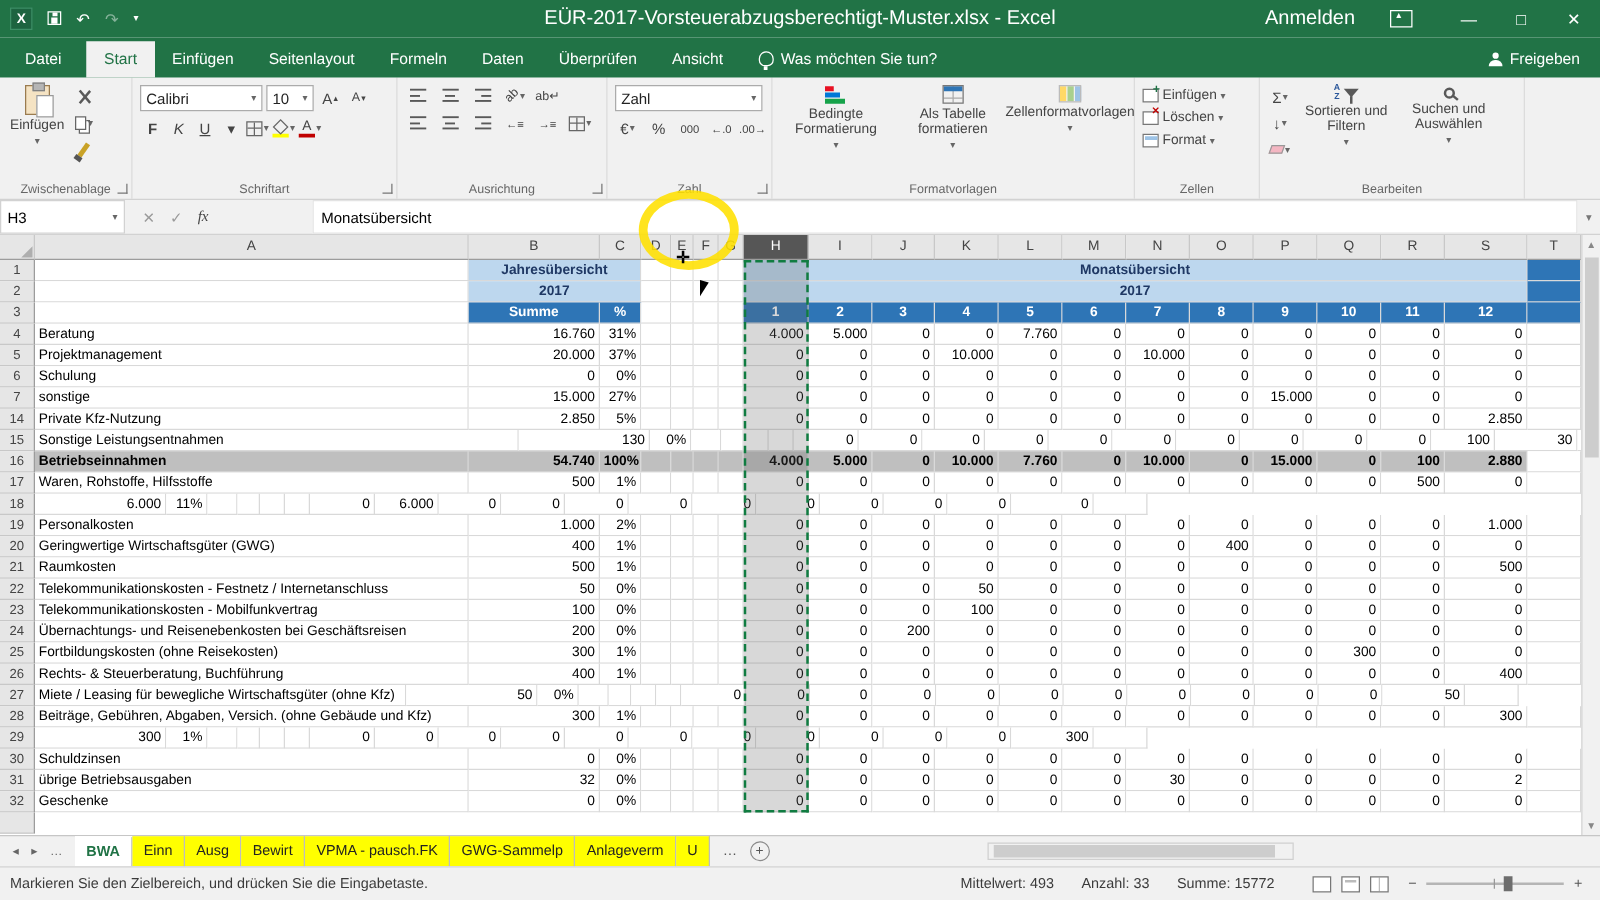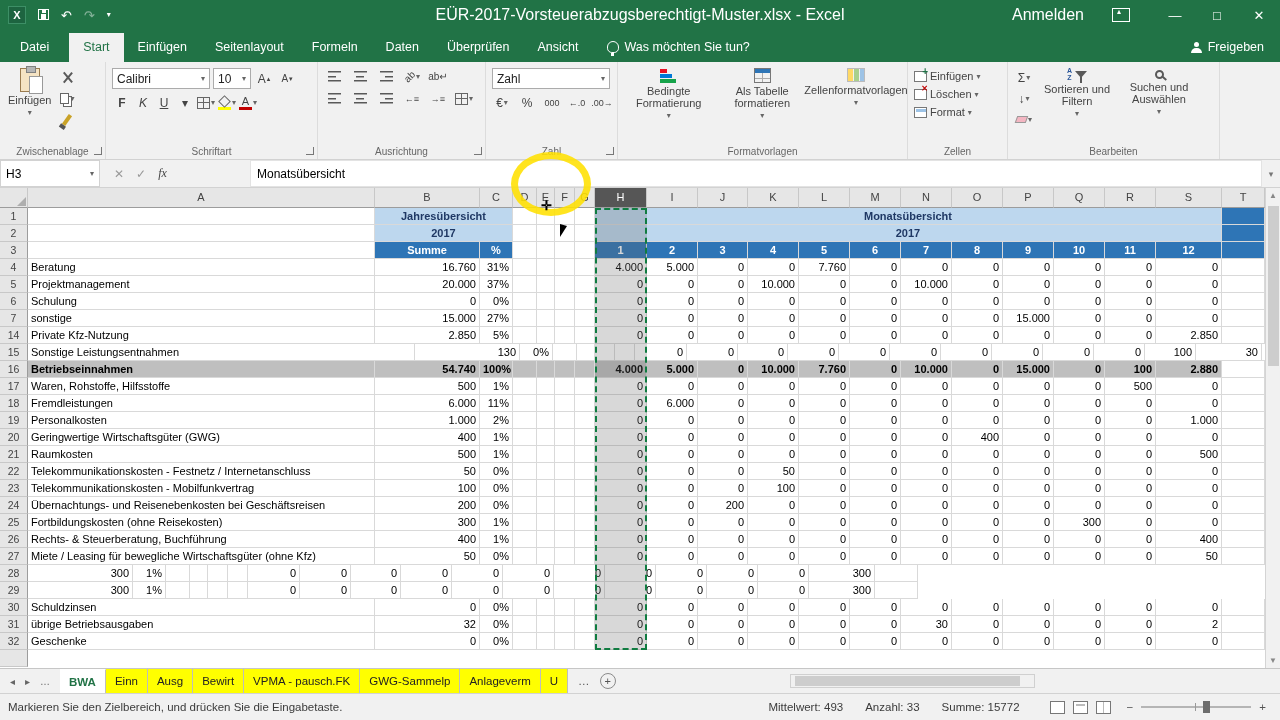--- a/index.html
+++ b/index.html
@@ -651,21 +651,20 @@
       <div class="c cnum" style="width:51px">0</div>
       <div class="c cnum" style="width:51px">0</div>
       <div class="c cnum" style="width:51px">0</div>
       <div class="c cnum" style="width:51px">0</div>
       <div class="c cnum" style="width:51px">500</div>
       <div class="c cnum" style="width:66px">0</div>
       <div class="c " style="width:43px"></div>
     </div>
     <div class="grow">
       <div class="c gut" style="width:28px">18</div>
-      <div class="c ctext" style="width:347px">Fremdleistungen</div>
       <div class="c cnum" style="width:105px">6.000</div>
       <div class="c cnum" style="width:33px">11%</div>
       <div class="c " style="width:24px"></div>
       <div class="c " style="width:18px"></div>
       <div class="c " style="width:20px"></div>
       <div class="c " style="width:20px"></div>
       <div class="c cnum" style="width:52px">0</div>
       <div class="c cnum" style="width:51px">6.000</div>
       <div class="c cnum" style="width:50px">0</div>
       <div class="c cnum" style="width:51px">0</div>
@@ -858,21 +857,21 @@
       <div class="c cnum" style="width:51px">0</div>
       <div class="c cnum" style="width:51px">0</div>
       <div class="c cnum" style="width:51px">0</div>
       <div class="c cnum" style="width:51px">0</div>
       <div class="c cnum" style="width:51px">0</div>
       <div class="c cnum" style="width:66px">400</div>
       <div class="c " style="width:43px"></div>
     </div>
     <div class="grow">
       <div class="c gut" style="width:28px">27</div>
-      <div class="c ctext" style="width:347px">Miete / Leasing für bewegliche Wirtschaftsgüter (ohne Kfz)</div>
+      <div class="c ctext" style="width:297px">Miete / Leasing für bewegliche Wirtschaftsgüter (ohne Kfz)</div>
       <div class="c cnum" style="width:105px">50</div>
       <div class="c cnum" style="width:33px">0%</div>
       <div class="c " style="width:24px"></div>
       <div class="c " style="width:18px"></div>
       <div class="c " style="width:20px"></div>
       <div class="c " style="width:20px"></div>
       <div class="c cnum" style="width:52px">0</div>
       <div class="c cnum" style="width:51px">0</div>
       <div class="c cnum" style="width:50px">0</div>
       <div class="c cnum" style="width:51px">0</div>
@@ -881,20 +880,21 @@
       <div class="c cnum" style="width:51px">0</div>
       <div class="c cnum" style="width:51px">0</div>
       <div class="c cnum" style="width:51px">0</div>
       <div class="c cnum" style="width:51px">0</div>
       <div class="c cnum" style="width:51px">0</div>
       <div class="c cnum" style="width:66px">50</div>
       <div class="c " style="width:43px"></div>
     </div>
     <div class="grow">
       <div class="c gut" style="width:28px">28</div>
+      <div class="c ctext" style="width:347px">Beiträge, Gebühren, Abgaben, Versich. (ohne Gebäude und Kfz)</div>
       <div class="c cnum" style="width:105px">300</div>
       <div class="c cnum" style="width:33px">1%</div>
       <div class="c " style="width:24px"></div>
       <div class="c " style="width:18px"></div>
       <div class="c " style="width:20px"></div>
       <div class="c " style="width:20px"></div>
       <div class="c cnum" style="width:52px">0</div>
       <div class="c cnum" style="width:51px">0</div>
       <div class="c cnum" style="width:50px">0</div>
       <div class="c cnum" style="width:51px">0</div>

